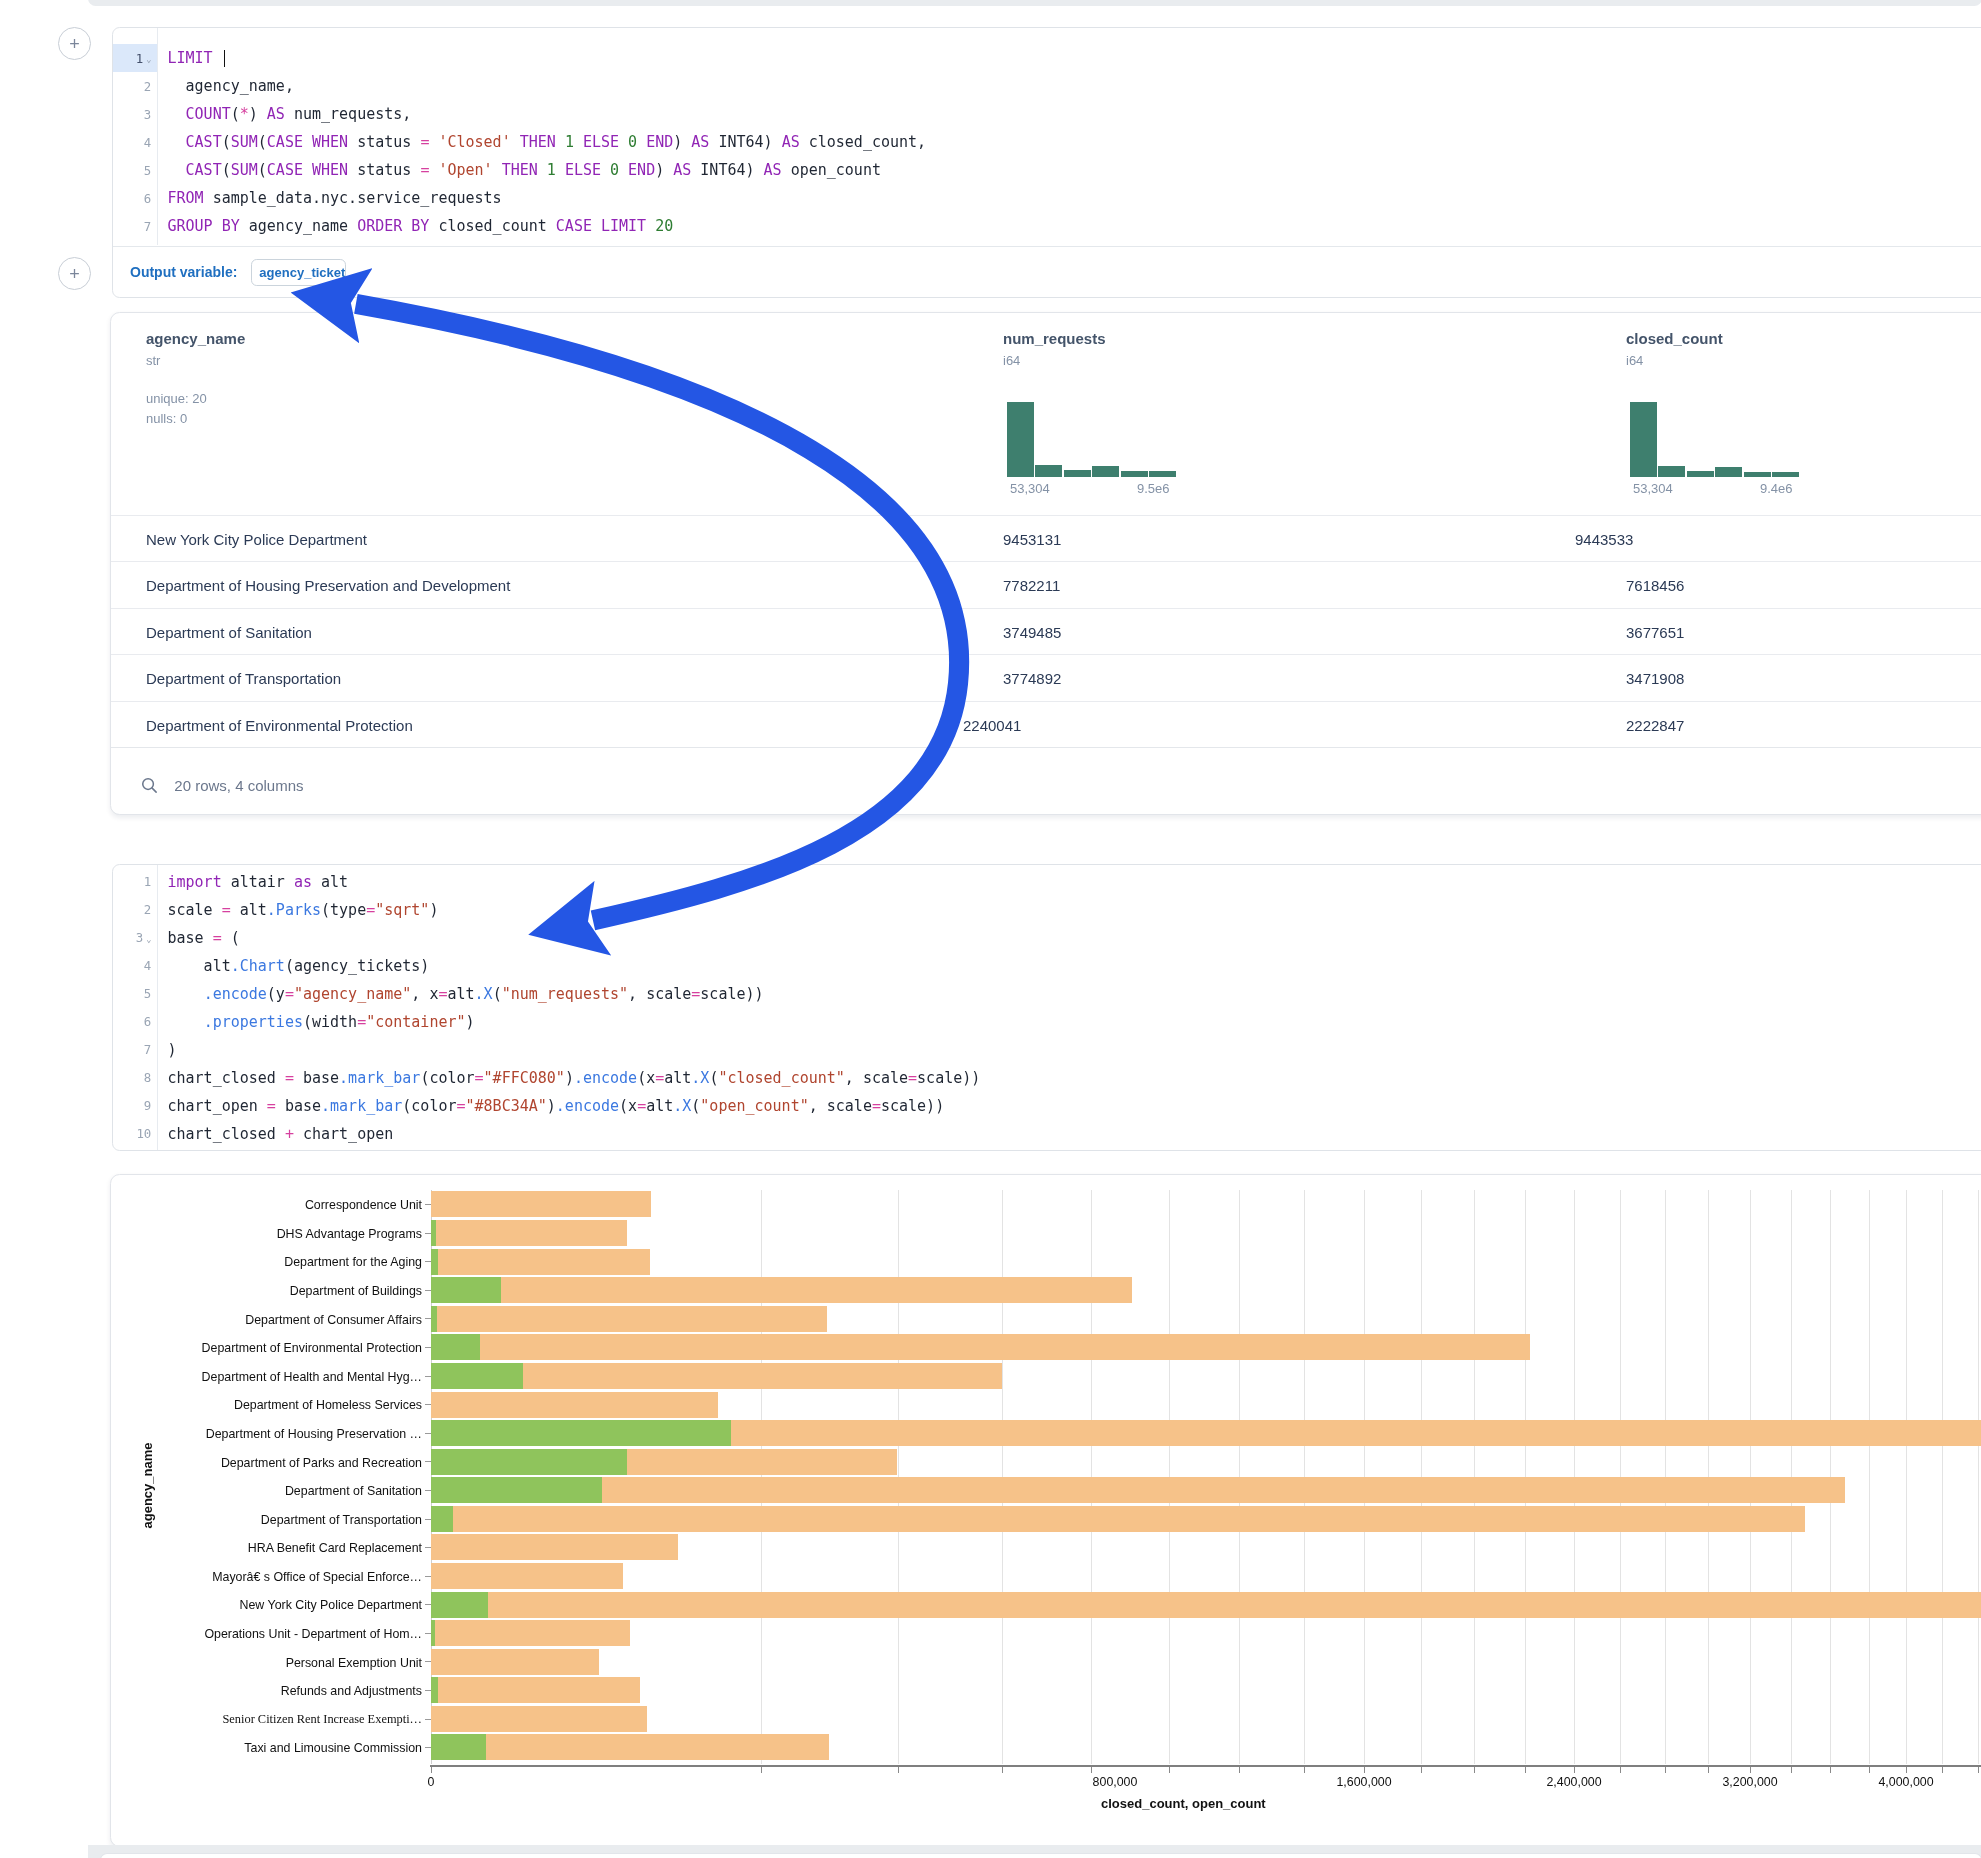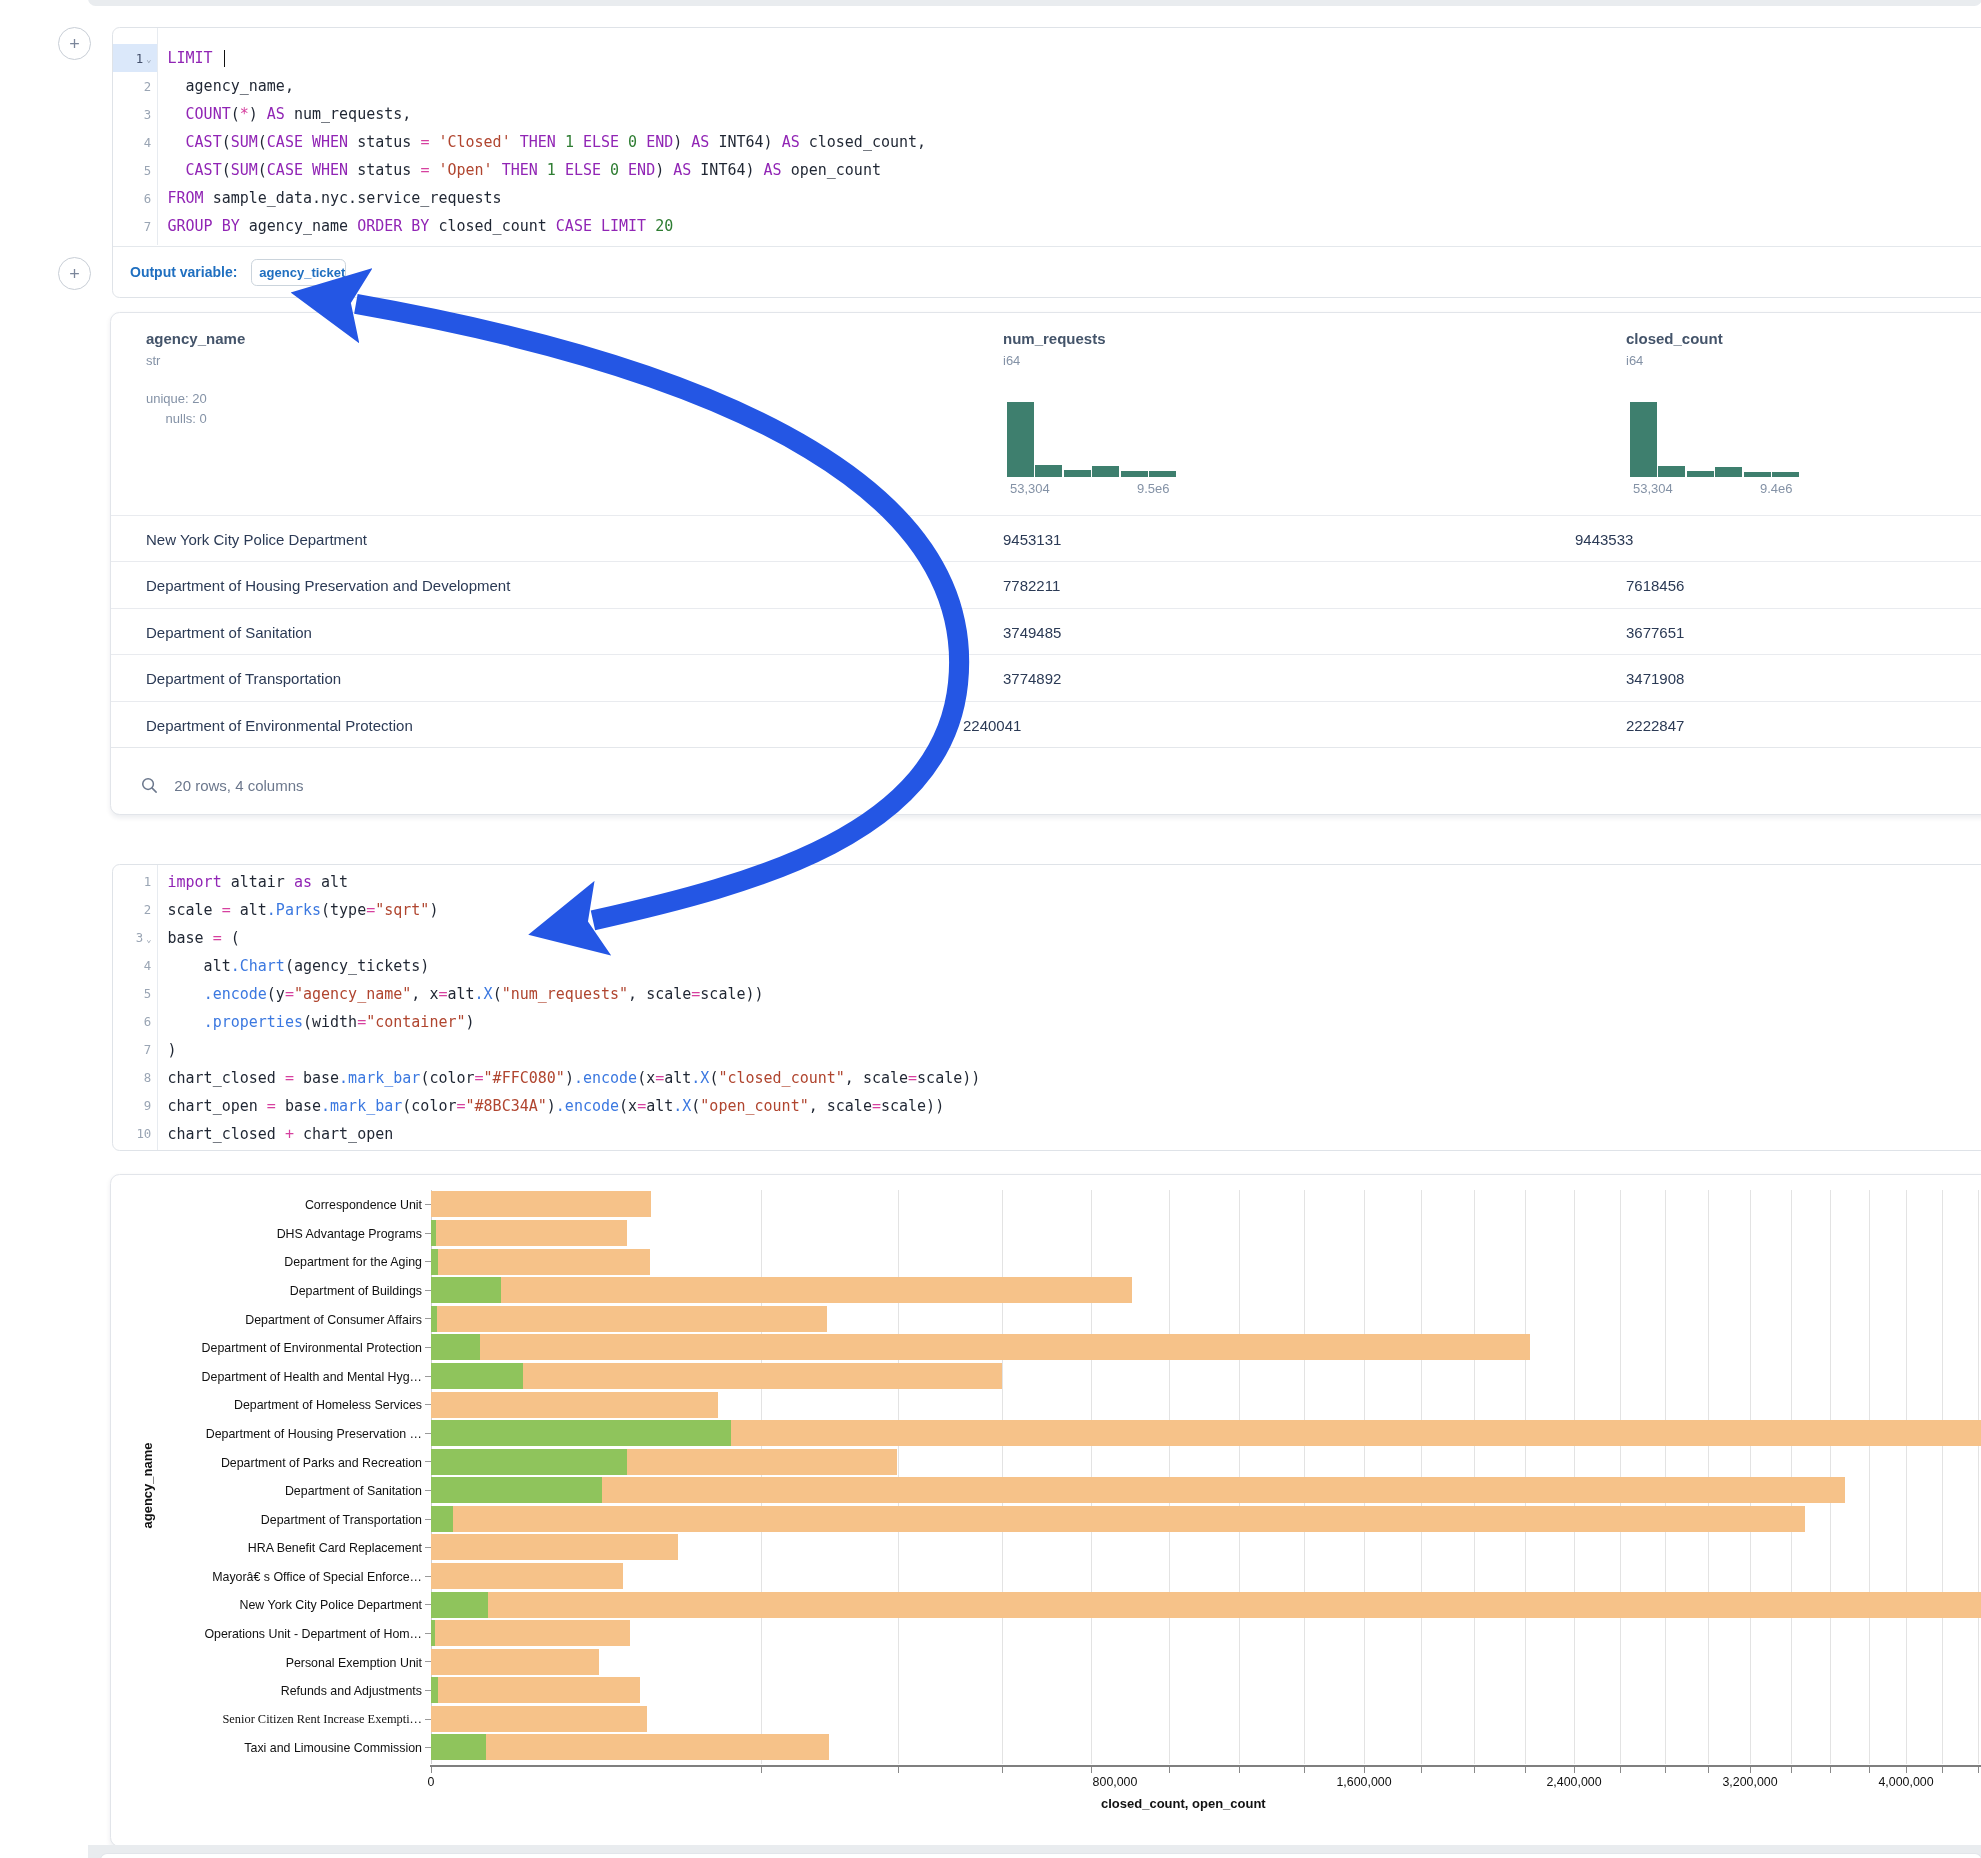--- a/index.html
+++ b/index.html
@@ -107,21 +107,21 @@
   <div class="outvar-row">
     <span class="outvar-label">Output variable:</span>
     <span class="outvar-pill">agency_tickets</span>
   </div>
 </div>
 
 <div class="card" style="left:110px;top:312px;width:1890px;height:503px;">
   <div id="df-header">
       <div class="abs col-name" style="left: 35px; top: 17px;">agency_name</div>
       <div class="abs col-type" style="left: 35px; top: 40px;">str</div>
-      <div class="abs col-meta" style="left: 35px; top: 76px; text-align: right;">
+      <div class="abs col-meta" style="left: 35px; top: 76px;">
         <div>unique: 20</div>
         <div>nulls: 0</div>
       </div>
       <div class="abs col-name" style="left: 892px; top: 17px;">num_requests</div>
       <div class="abs col-type" style="left: 892px; top: 40px;">i64</div>
       <div class="hist" style="left: 896px; top: 89px;">
         <div class="hbar" style="height: 75px;"></div>
         <div class="hbar" style="height: 12px;"></div>
         <div class="hbar" style="height: 6.7px;"></div>
         <div class="hbar" style="height: 11.2px;"></div>

